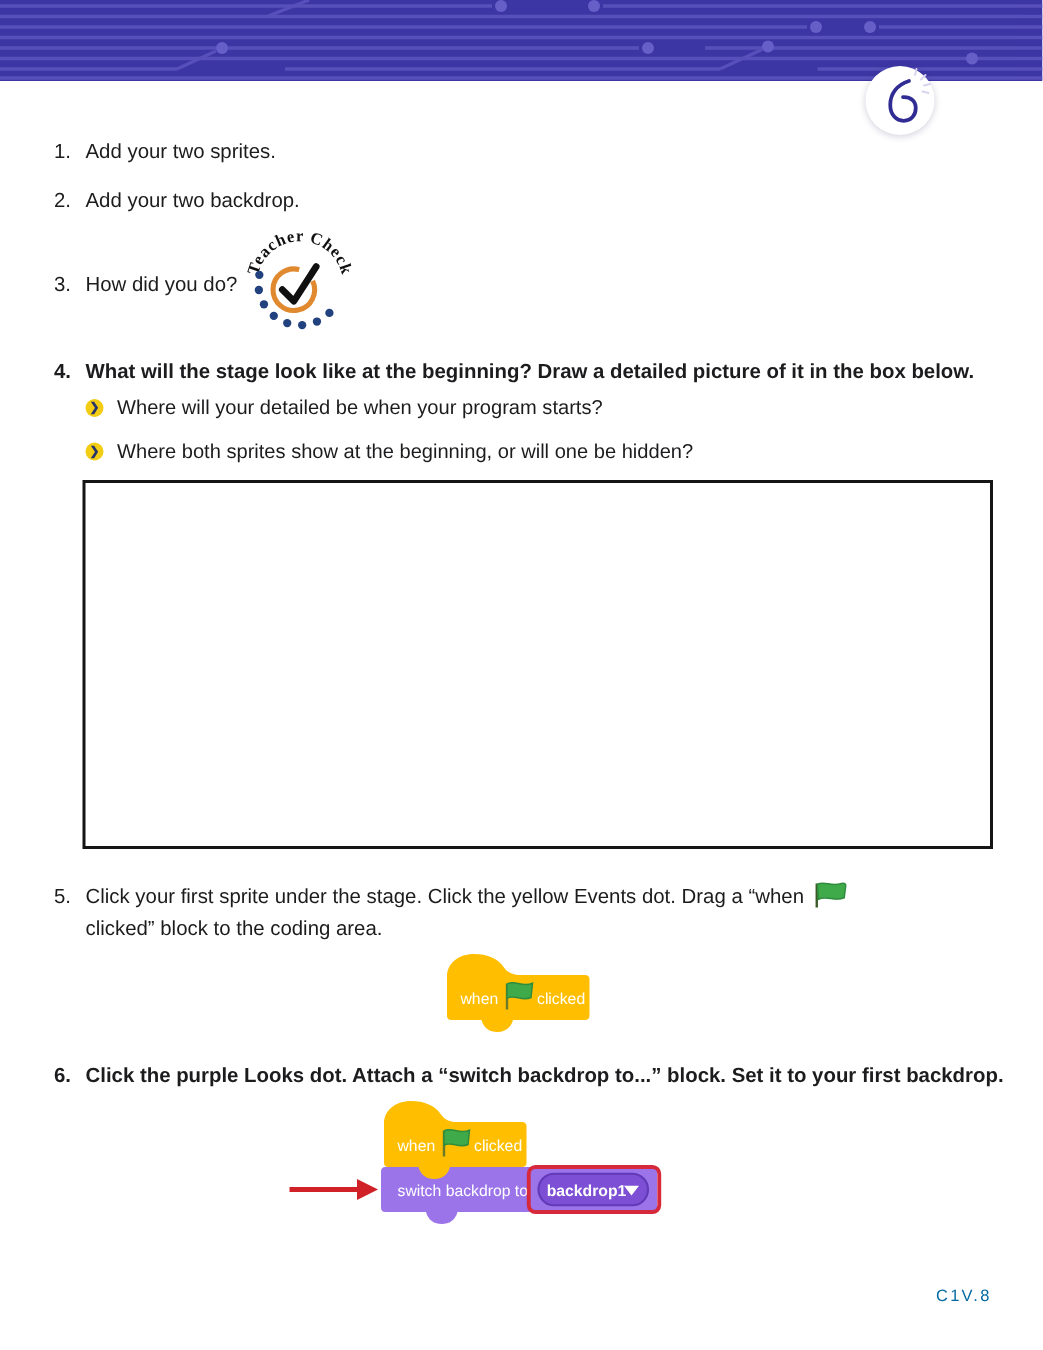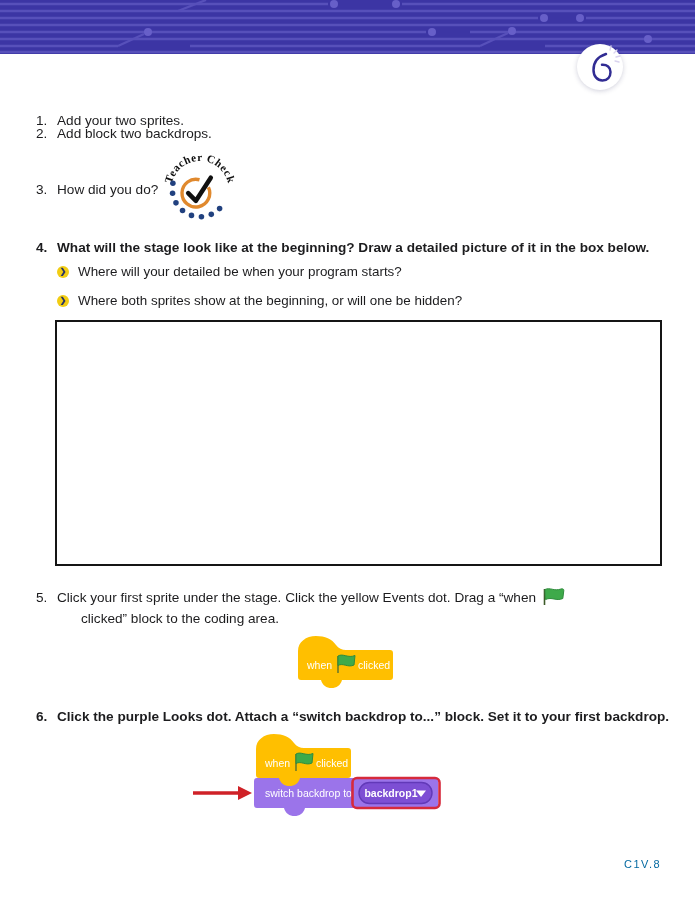--- a/index.html
+++ b/index.html
@@ -61,26 +61,26 @@
     <g stroke="#d9d3ee" stroke-width="1.3" stroke-linecap="round">
       <path d="M33,6 L34,2"></path>
         <path d="M37,9 L40,6"></path>
         <path d="M39,13 L43,12"></path>
         <path d="M38,17 L42,18"></path>
     </g>
     <path d="M29,10 C21,12.5 16.5,18.5 16.5,26 C16.5,32.5 20.5,36.5 25.5,36.5 C30.5,36.5 33.5,32.8 33.5,28 C33.5,23.2 30,20.5 25,20.8" fill="none" stroke="#312c93" stroke-width="2.5" stroke-linecap="round"></path>
   </svg>
 </div>
 
-<div class="abs step" style="left:36px;top:91px;margin-top:20px;">
+<div class="abs step" style="left:36px;top:91px;">
   <span class="num">1.</span><span>Add your two sprites.</span>
 </div>
 
 <div class="abs step" style="left:36px;top:124px;">
-  <span class="num">2.</span><span>Add block two backdrops.</span>
+  <span class="num">2.</span><span>Add your two backdrop.</span>
 </div>
 
 <div class="abs step" style="left:36px;top:180px;">
   <span class="num">3.</span><span>How did you do?</span>
 </div>
 
 <svg class="abs" style="left:162px;top:151px;" width="76" height="76" viewBox="0 0 74 74">
   <defs>
       <path id="tc-arc" d="M 11,48 A 28,28 0 1,1 63,48" fill="none"></path>
     </defs>
@@ -115,21 +115,21 @@
 </div>
 
 <div class="abs drawing-box"></div>
 
 <div class="abs step" style="left:36px;top:587px;">
   <span class="num">5.</span><span>Click your first sprite under the stage. Click the yellow Events dot. Drag a “when</span><svg class="inline-flag" width="25" height="19" viewBox="0 0 25 19">
       <line x1="3.5" y1="2" x2="3.5" y2="18" stroke="#3c5a28" stroke-width="1.6"></line>
       <path d="M4,2.5 C9,0 13,4.5 20,2 C22,1.4 23,2.4 22.8,3.6 L21.8,11.5 C15,14.5 11,9.5 4.5,12.5 Z" fill="#3eaa4a" stroke="#2f8c3c" stroke-width="1"></path>
     </svg>
 </div>
-<div class="abs step" style="left:57px;top:609px;margin-left:24px;">
+<div class="abs step" style="left:57px;top:609px;">
   <span>clicked” block to the coding area.</span>
 </div>
 
 <svg class="abs" style="left:296px;top:635px;" width="99" height="55" viewBox="0 0 99 55">
   <path d="M2,16 C2,7 10,1 20,1 C29,1 36,4 40,10 C42.5,13.5 46,15 50,15 L94,15 Q97,15 97,18 L97,42 Q97,45 94,45 L46,45 C44.5,50.5 40.5,53 35.5,53 C30.5,53 26.5,50.5 25,45 L5,45 Q2,45 2,42 Z" fill="#ffbf00"></path>
   <text x="11" y="34" font-size="10.5" fill="#ffffff">when</text>
   <g>
     <line x1="42" y1="21" x2="42" y2="38" stroke="#6b7a2a" stroke-width="1.6"></line>
     <path d="M42,21 C47,18 52,23.5 59,20.5 L58,30 C52,33 47,27.5 42,30.5 Z" fill="#3eaa4a" stroke="#2f8c3c" stroke-width="1"></path>
   </g>

